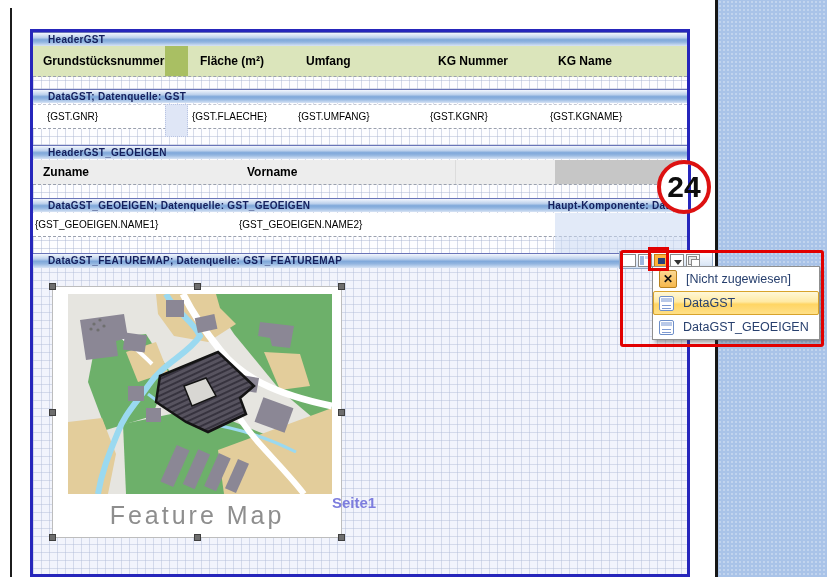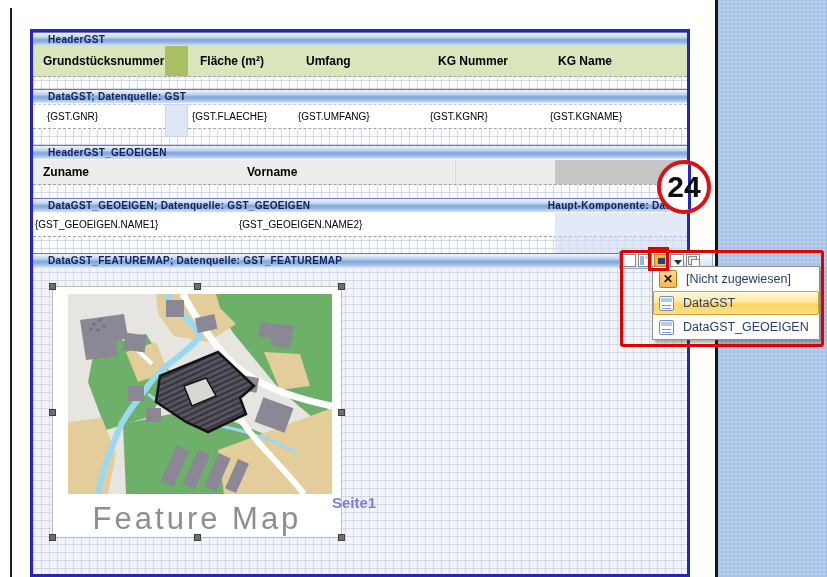--- a/index.html
+++ b/index.html
@@ -48,21 +48,21 @@
   #geo-selected-seg { position:absolute; left:522px; top:0; width:132px; height:100%; background:#c6c6c6; }
   #row-geo-fields { top:181px; height:24px; background:#ffffff; border-bottom:1px dashed #9aa0ae; }
   #geo-blue-block { left:522px; top:181px; width:132px; height:40px; background:rgba(203,216,242,.55); }
 
   
   #map-object { left:19px; top:254px; width:290px; height:252px; background:#ffffff;
                 border:1px solid #bdbdbd; }
   .handle { position:absolute; width:7px; height:7px; background:#6e6e6e; border:1px solid #3f3f3f; }
   #map-svg { position:absolute; left:15px; top:7px; width:264px; height:200px; }
   #map-caption { position:absolute; left:0; right:0; top:214px; text-align:center;
-                 color:#8e8e8e; font-size:31px; letter-spacing:3px; white-space:nowrap; }
+                 color:#8e8e8e; font-size:25px; letter-spacing:3px; white-space:nowrap; }
 
   #page-label { left:299px; top:462px; color:#7d7dde; font-size:15px; font-weight:bold; }
 
   
   #mini-toolbar { left:619px; top:251px; width:94px; height:18px; z-index:30;
                   background:linear-gradient(#fdfeff,#d4e2f4); border:1px solid #93a9c6;
                   display:flex; align-items:center; gap:2px; padding:1px 2px; }
   .tb-icon { width:14px; height:13px; border:1px solid #8a8a8a; background:#fff; position:relative; }
   .tb-icon.table::before { content:""; position:absolute; left:1px; top:1px; width:4px; height:9px; background:#9db8e0; }
   .tb-icon.table::after  { content:""; position:absolute; left:6px; top:1px; right:1px; height:3px; background:#c9d8ef; }

